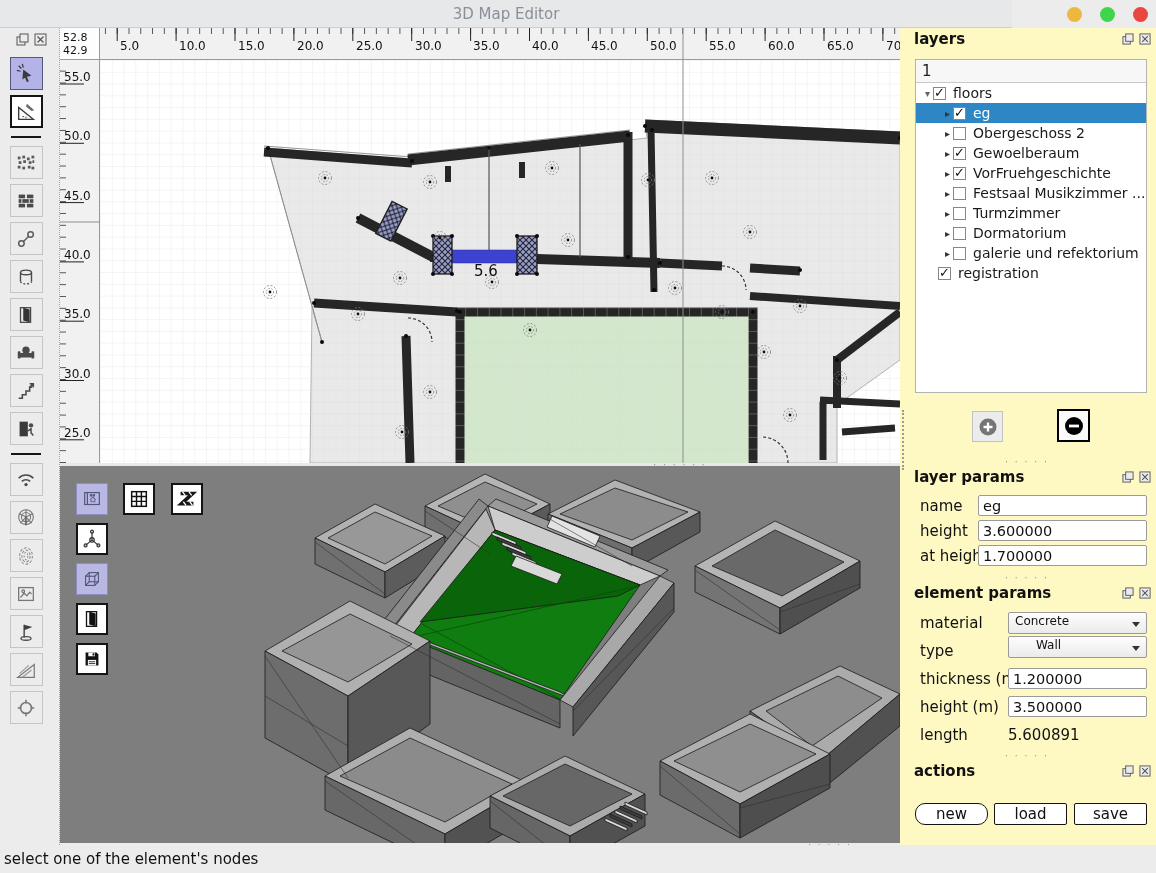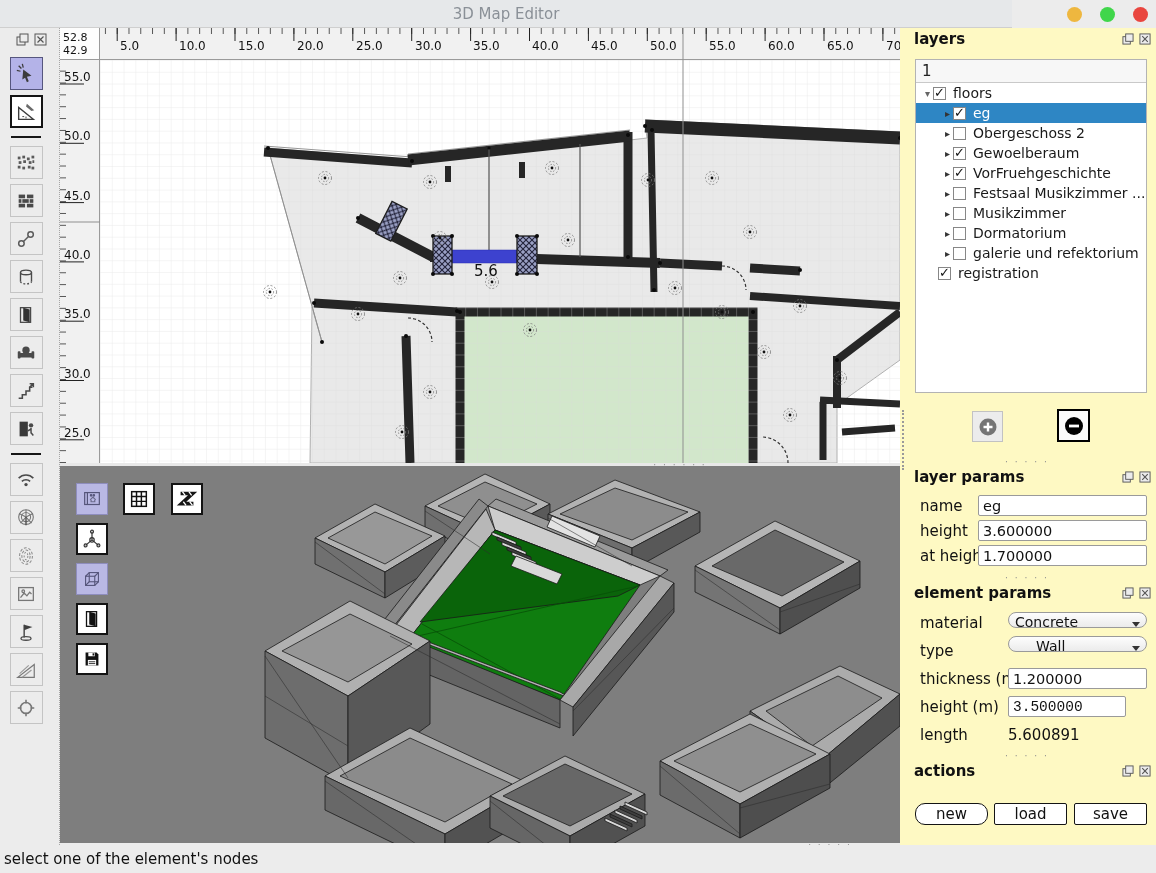--- a/index.html
+++ b/index.html
@@ -48,21 +48,21 @@
   .trow { height:20px; display:flex; align-items:center; font-size:14px; white-space:nowrap; }
   .trow.selrow { background:#2e86c4; color:#fff; }
   .exp { display:inline-block; width:11px; font-size:10px; color:#333; text-align:center; flex:none; }
   .cb { display:inline-block; width:13px; height:13px; background:#fff; border:1px solid #878787; margin-right:7px; position:relative; flex:none; }
   .cb.checked::after { content:"✓"; position:absolute; left:0px; top:-3px; font-size:13px; font-weight:bold; color:#111; }
   .roundbtn { position:absolute; width:31px; height:31px; background:#ececec; border:1px solid #c2c2c2; display:flex; align-items:center; justify-content:center; padding:0; }
   .roundbtn.focusdark { background:#fafafa; border:2px solid #000; }
 
   .fieldlabel { position:absolute; left:20px; font-size:15px; color:#111; }
   .tinput { position:absolute; height:21px; background:#fff; border:1px solid #9a9a9a; border-radius:2px; font-family:"DejaVu Sans",sans-serif; font-size:14.5px; padding:0 4px; color:#111; }
-  .combo { position:absolute; height:16px; background:linear-gradient(#fdfdfd,#ebebeb); border:1px solid #9a9a9a; border-radius:9px; font-size:14px; padding:1px 6px; color:#111; cursor:default; }
+  .combo { position:absolute; height:22px; background:linear-gradient(#fdfdfd,#ebebeb); border:1px solid #9a9a9a; border-radius:2px; font-size:12px; padding:1px 6px; color:#111; cursor:default; }
   .combo .arr { position:absolute; right:6px; top:9px; width:0; height:0; border-left:4px solid transparent; border-right:4px solid transparent; border-top:5px solid #333; }
   .statictext { position:absolute; font-size:15px; color:#111; }
   .abtn { position:absolute; width:73px; height:22px; background:#fff; border:1px solid #141414; border-radius:2px; font-family:"DejaVu Sans",sans-serif; font-size:15px; color:#111; padding:0; }
 
   
   #statusbar { position:absolute; left:0; top:845px; width:1156px; height:28px; background:#ececec; }
   #statusbar span { position:absolute; left:4px; top:5px; font-size:15px; color:#111; }
   .vdothandle { position:absolute; border-left:2px dotted #9a9a9a; width:2px; }
   svg { display:block; }
 </style>
@@ -625,21 +625,21 @@
           <span>VorFruehgeschichte</span>
         </div>
       <div class="trow" style="padding-left:26px;">
           <span class="exp">▸</span>
           <span class="cb"></span>
           <span>Festsaal Musikzimmer ...</span>
         </div>
       <div class="trow" style="padding-left:26px;">
           <span class="exp">▸</span>
           <span class="cb"></span>
-          <span>Musikzimmer</span>
+          <span>Turmzimmer</span>
         </div>
       <div class="trow" style="padding-left:26px;">
           <span class="exp">▸</span>
           <span class="cb"></span>
           <span>Dormatorium</span>
         </div>
       <div class="trow" style="padding-left:26px;">
           <span class="exp">▸</span>
           <span class="cb"></span>
           <span>galerie und refektorium</span>
@@ -707,21 +707,21 @@
           </svg>
         </span>
     </div>
     <span class="fieldlabel" style="top:586px;">material</span>
     <div class="combo" style="left:108px;top:584px;width:139px;"><span>Concrete</span><span class="arr"></span></div>
     <span class="fieldlabel" style="top:614px;">type</span>
     <div class="combo" style="left:108px;top:608px;width:139px;padding-left:27px;"><span>Wall</span><span class="arr"></span></div>
     <span class="fieldlabel" style="top:642px;">thickness (m)</span>
     <input class="tinput" style="left: 108px; top: 640px; width: 139px;" value="1.200000">
     <span class="fieldlabel" style="top:670px;">height (m)</span>
-    <input class="tinput" style="left: 108px; top: 668px; width: 118px; font-family: Liberation Mono, monospace;" value="3.500000">
+    <input class="tinput" style="left: 108px; top: 668px; width: 139px;" value="3.500000">
     <span class="fieldlabel" style="top:698px;">length</span>
     <span class="statictext" style="left:108px;top:698px;">5.600891</span>
 
     <div class="dots" style="position:absolute;left:105px;top:726px;">· · · · ·</div>
 
     <span class="secttitle" style="top:734px;">actions</span>
     <div class="secticons" style="top:737px;">
       <span class="whicon">
           <svg viewBox="0 0 13 13" width="12" height="12">
             <rect x="1" y="4" width="8" height="8" fill="#ececec" stroke="#555"></rect>

